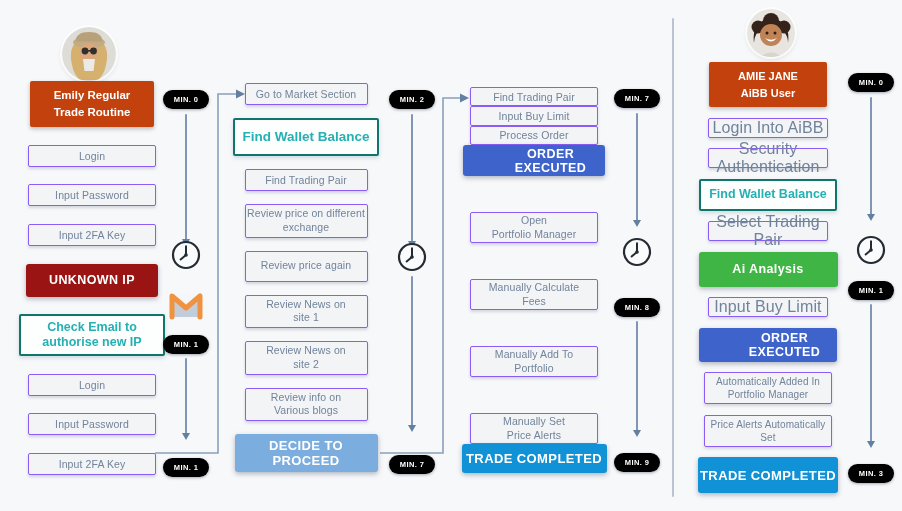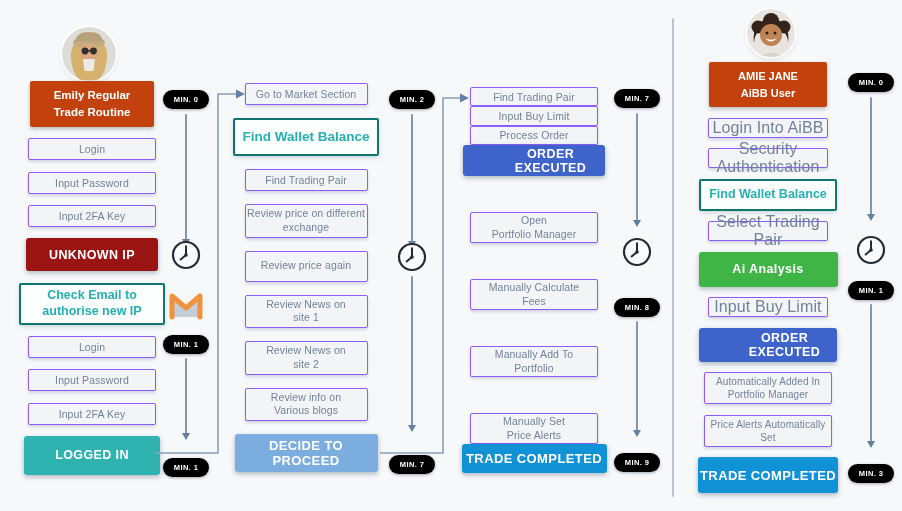--- a/index.html
+++ b/index.html
@@ -133,23 +133,20 @@
       </div>
       <div class="box step">
         <div>Login</div>
       </div>
       <div class="box step">
         <div>Input Password</div>
       </div>
       <div class="box step">
         <div>Input 2FA Key</div>
       </div>
-      <div class="box m-teal">
-        <div>LOGGED IN</div>
-      </div>
     </div>
   <div class="col" id="col2">
       <div class="box step">
         <div>Go to Market Section</div>
       </div>
       <div class="box highlight">
         <div>Find Wallet Balance</div>
       </div>
       <div class="box step">
         <div>Find Trading Pair</div>

